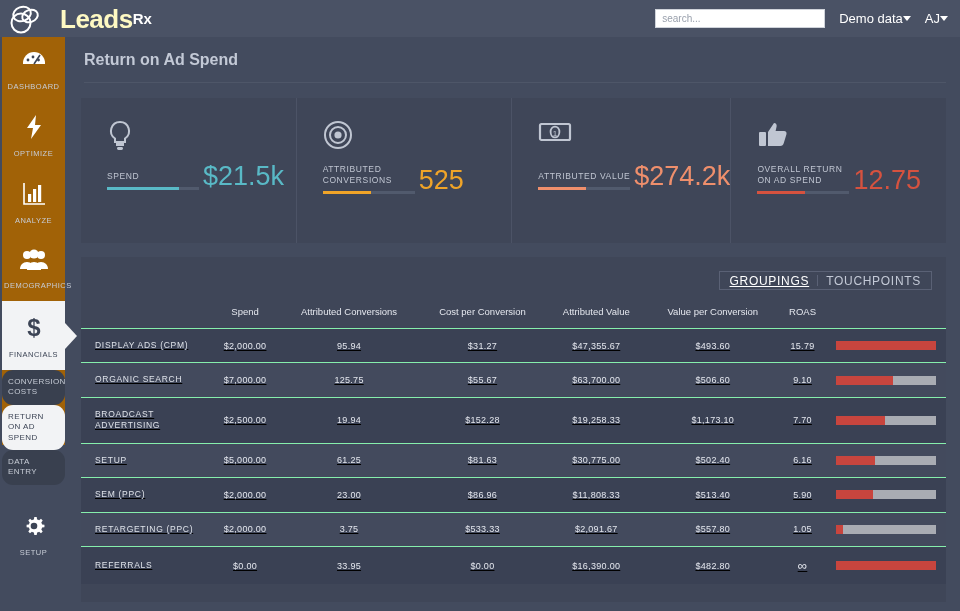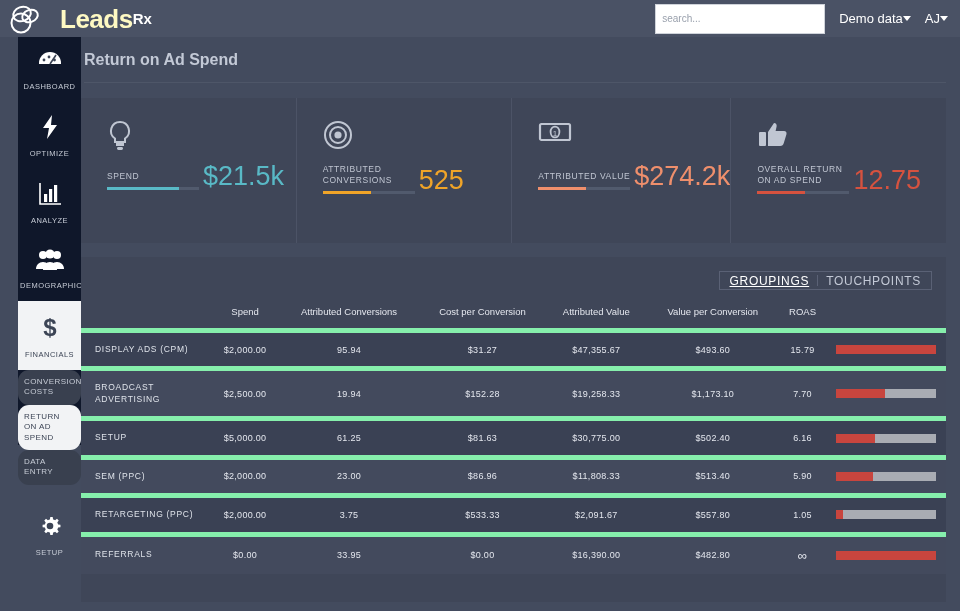--- a/index.html
+++ b/index.html
@@ -21,36 +21,36 @@
   .logo-mark { width: 38px; height: 30px; position: relative; }
   .logo-text {
     color: #fef9c3; font-size: 26px; font-weight: bold; letter-spacing: -0.5px;
     line-height: 1; margin-left: 14px;
   }
   .logo-sup { color: #ffffff; font-size: 15px; font-weight: bold; vertical-align: super; }
   .topbar-right {
     margin-left: auto; display: flex; align-items: center; gap: 14px; padding-right: 12px;
   }
   .search-input {
-    width: 170px; height: 30px; background: #ffffff; border: 1px solid #cfd3da;
+    width: 170px; height: 19px; background: #ffffff; border: 1px solid #cfd3da;
     font-size: 10px; color: #6b7280; padding: 0 6px;
     font-family: "Liberation Sans", sans-serif;
   }
   .search-input::placeholder { color: #9aa1ad; }
   .topbar-menu {
     color: #ffffff; font-size: 13px; display: flex; align-items: center; 
     cursor: pointer;
   }
   .caret { width: 0; height: 0; border-left: 4px solid transparent;
            border-right: 4px solid transparent; border-top: 5px solid #ffffff; }
 
   
   .sidebar {
-    position: absolute; top: 37px; left: 18px; width: 63px; height: 408px;
-    background: #0f172a;
+    position: absolute; top: 37px; left: 2px; width: 63px; height: 408px;
+    background: #a16207;
   }
   .nav-item {
     width: 63px; padding: 13px 2px 11px; text-align: center; cursor: pointer; position: relative;
   }
   .nav-item .ico { display: block; margin: 0 auto 6px; }
   .nav-label {
     color: #c7ccd6; font-size: 7.5px; letter-spacing: 0.5px; display: block; line-height: 1.2;
   }
   .nav-item.active { background: #f2f3f5; }
   .nav-item.active .nav-label { color: #3c4455; }
@@ -108,21 +108,21 @@
   .toggle-opt.active { color: #ffffff; text-decoration: underline; }
   .toggle-sep { width: 1px; height: 11px; background: #5a6175; }
 
   table { width: 100%; border-collapse: collapse; margin-top: 10px; }
   th {
     color: #e4e7ee; font-size: 9.5px; font-weight: normal; padding: 6px 4px 10px;
     text-align: center; line-height: 1.25; vertical-align: bottom;
   }
   th.c-name { width: 130px; }
   th.c-bar { width: 120px; }
-  tbody tr { border-top: 5px solid #86efac; }
+  tbody tr { border-top: 1px solid #86efac; text-decoration: underline; }
   tbody tr:nth-child(odd) { background: #3a4154; }
   tbody tr:nth-child(even) { background: #434a5d; }
   td {
     color: #e4e7ee; font-size: 9px; padding: 11px 4px; text-align: center; letter-spacing: 0.3px;
   }
   td.name {
     text-align: left; padding-left: 14px; font-size: 8.5px; letter-spacing: 0.7px;
     color: #dfe3ea; line-height: 1.35;
   }
   .roas-bar { width: 100px; height: 9px; background: #a9acb3; margin: 0 auto; }
@@ -354,20 +354,34 @@
             <td>$47,355.67</td>
             <td>$493.60</td>
             <td>15.79</td>
             <td>
               <div class="roas-bar">
                 <span style="width:100%"></span>
               </div>
             </td>
           </tr>
           <tr>
+            <td class="name">ORGANIC SEARCH</td>
+            <td>$7,000.00</td>
+            <td>125.75</td>
+            <td>$55.67</td>
+            <td>$63,700.00</td>
+            <td>$506.60</td>
+            <td>9.10</td>
+            <td>
+              <div class="roas-bar">
+                <span style="width:57%"></span>
+              </div>
+            </td>
+          </tr>
+          <tr>
             <td class="name">BROADCAST ADVERTISING</td>
             <td>$2,500.00</td>
             <td>19.94</td>
             <td>$152.28</td>
             <td>$19,258.33</td>
             <td>$1,173.10</td>
             <td>7.70</td>
             <td>
               <div class="roas-bar">
                 <span style="width:49%"></span>

